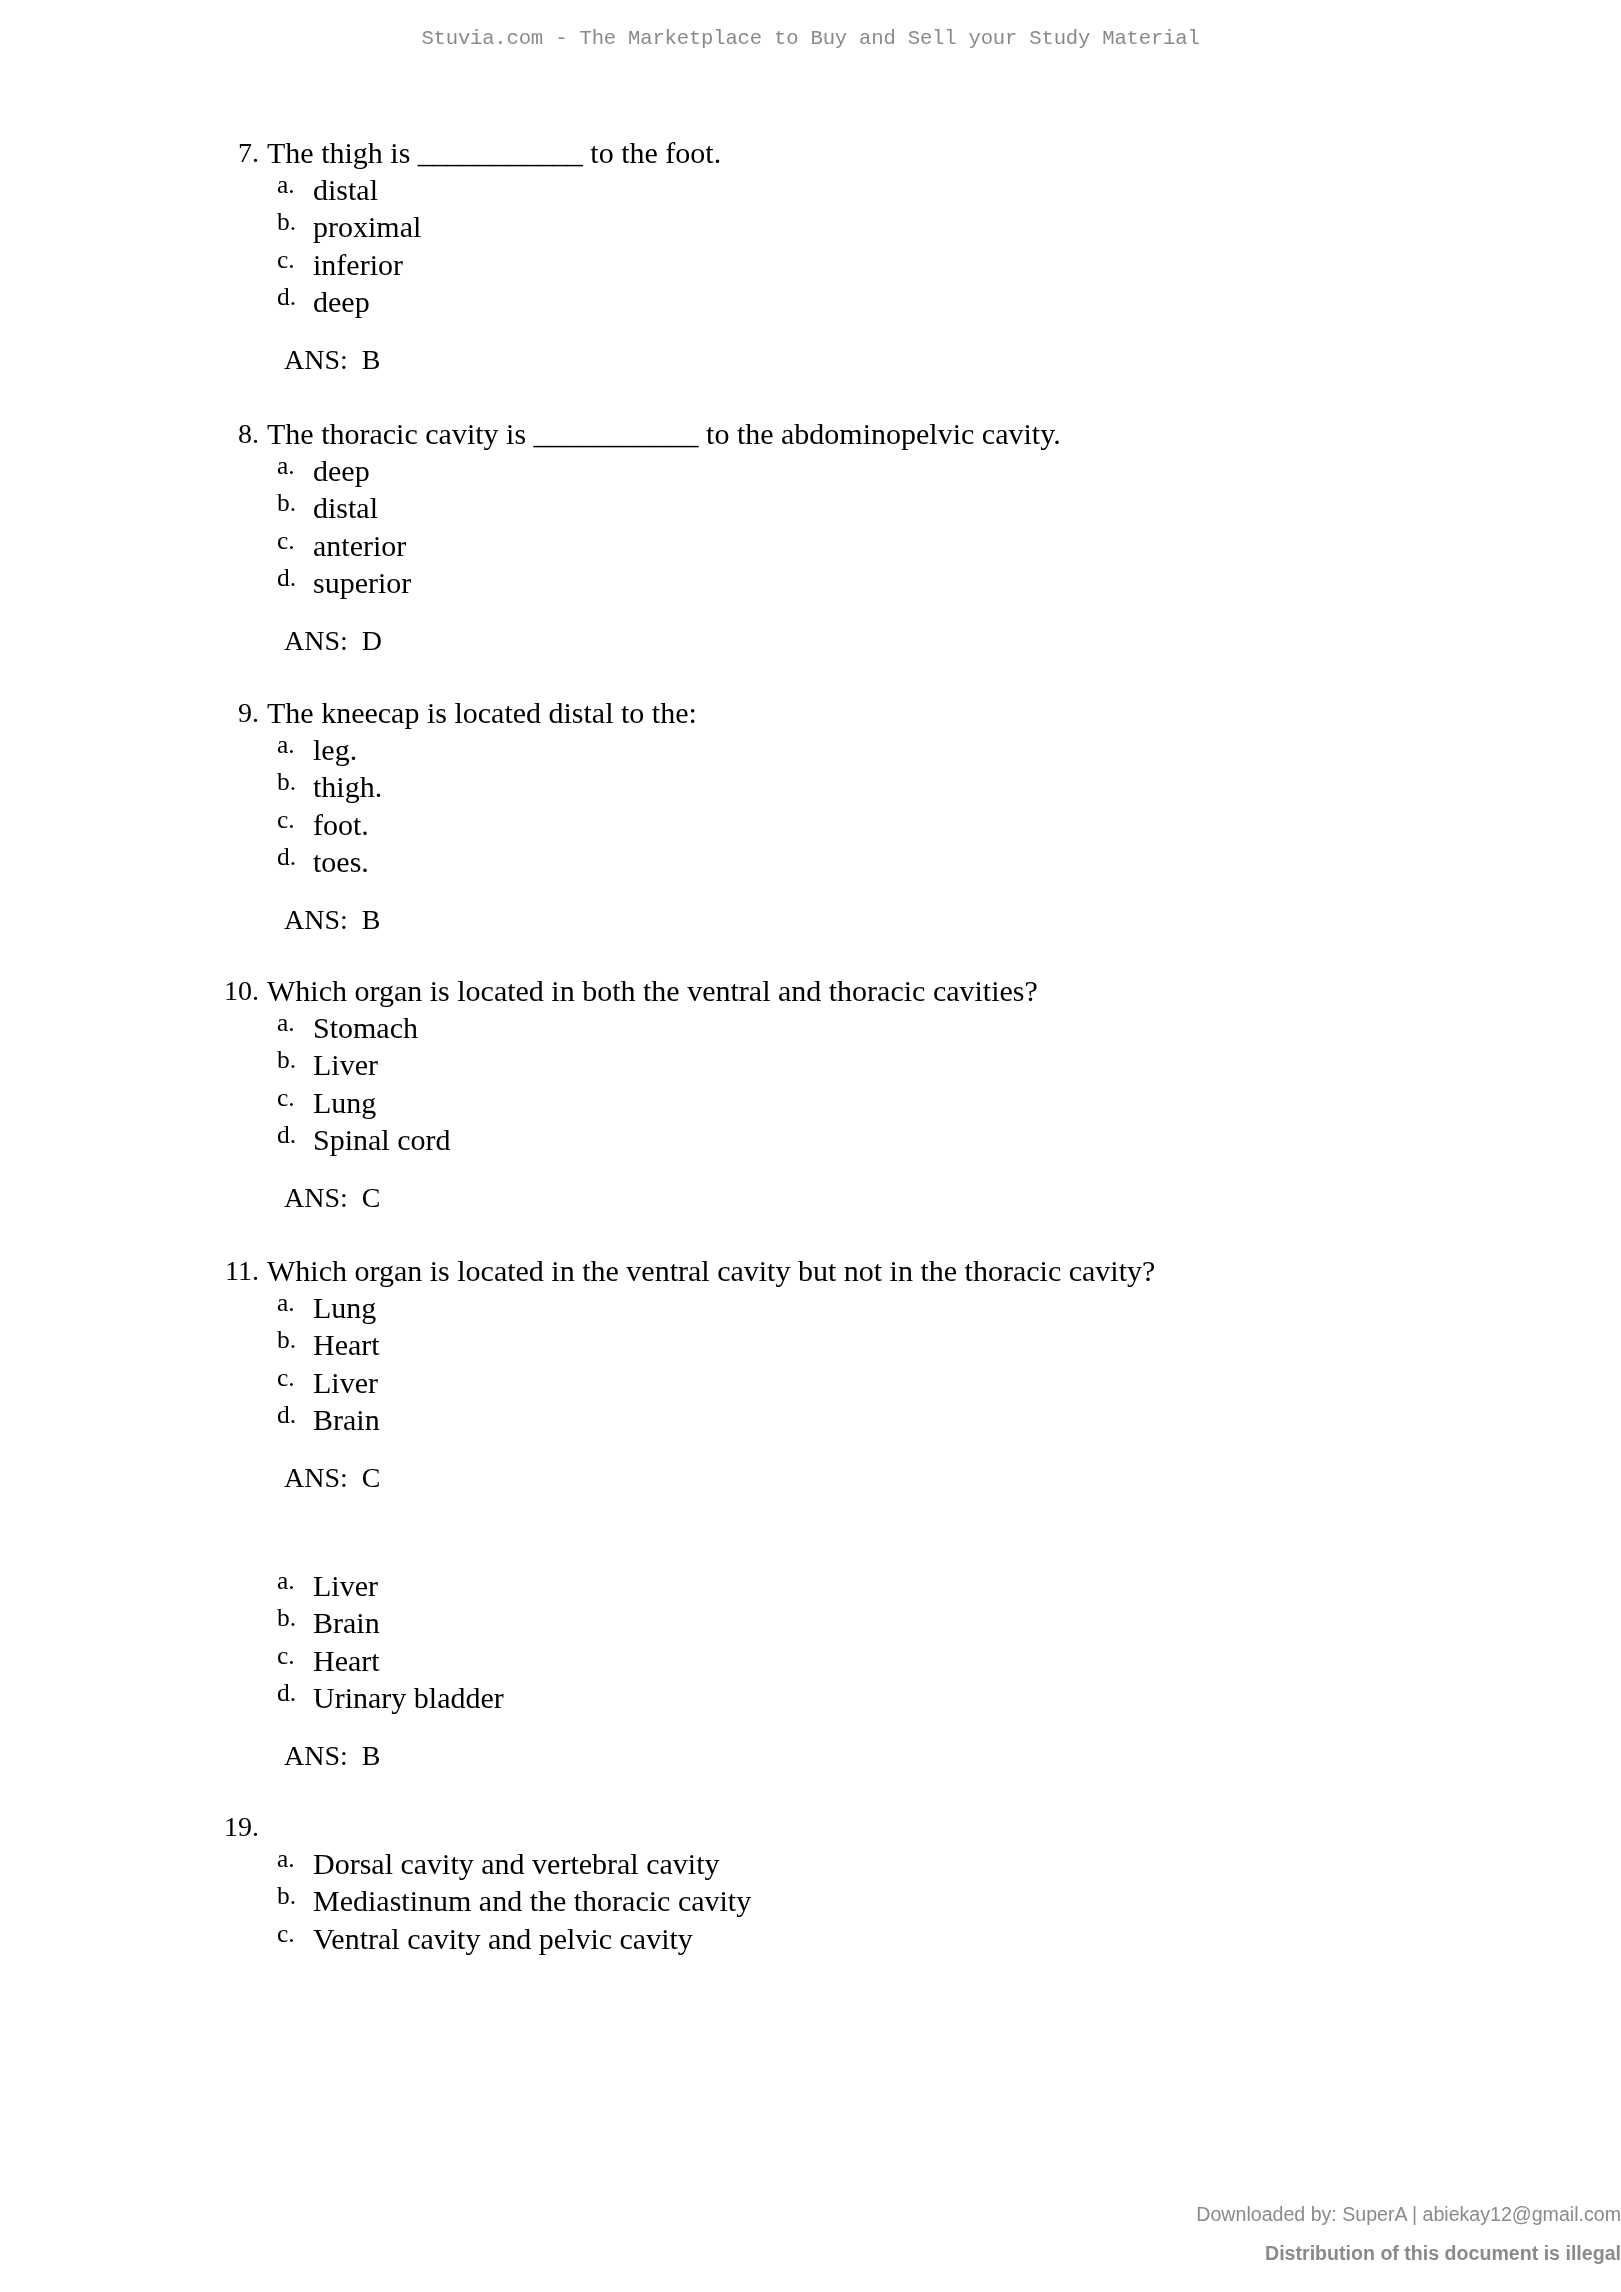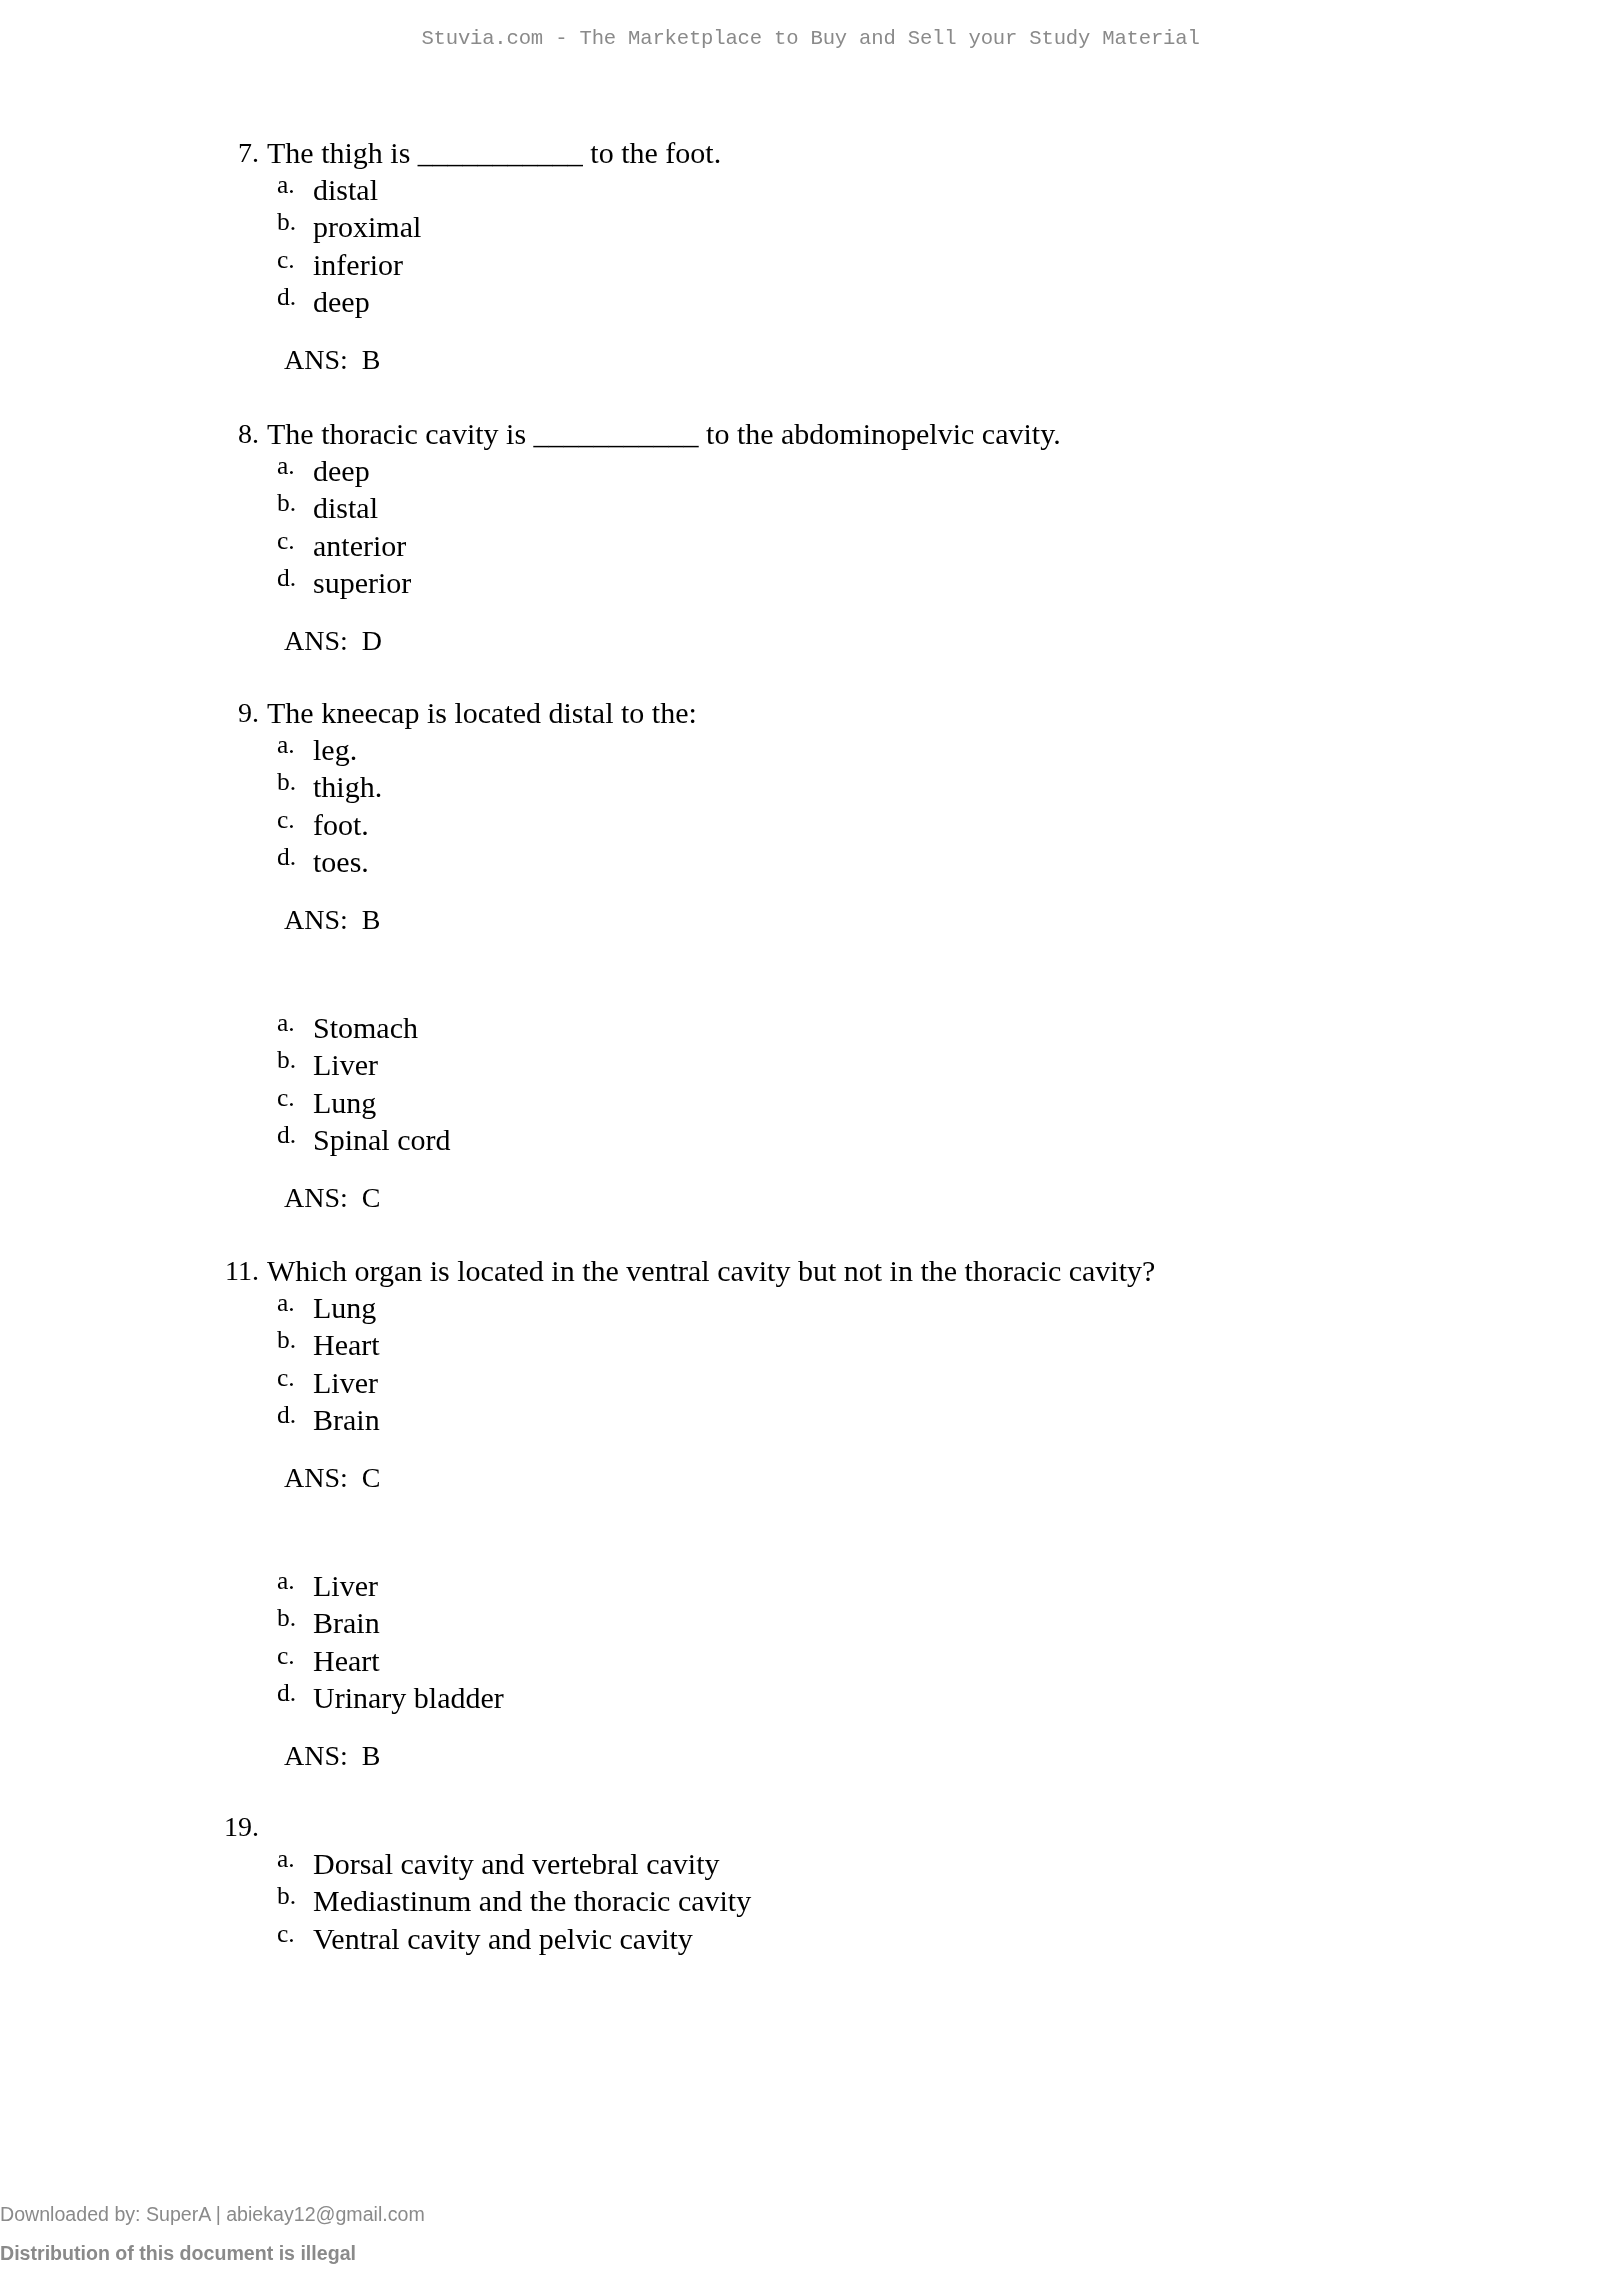--- a/index.html
+++ b/index.html
@@ -87,21 +87,21 @@
       position: absolute;
       left: 284px;
       font-size: 28px;
       line-height: 37px;
       white-space: pre;
     }
     .footer {
       position: absolute;
       left: 0;
       width: 1621px;
-      text-align: left;
+      text-align: right;
       font-family: "Liberation Sans", sans-serif;
       font-size: 19.6px;
       color: #8a8a8a;
       line-height: 25.5px;
     }
     .footer.line1 { top: 2202px; }
     .footer.line2 { top: 2241px; font-weight: bold; }
   </style>
 </head>
 <body>
@@ -176,20 +176,24 @@
       <span class="opt-text">foot.</span>
     </div>
     <div class="option" style="top:149px;">
       <span class="opt-letter">d.</span>
       <span class="opt-text">toes.</span>
     </div>
     <div class="answer" style="top:207px;">ANS:  B</div>
   </div>
 
   <div class="question" style="top:972px;">
+    <div class="q-line">
+      <span class="q-num">10.</span>
+      <span class="q-text">Which organ is located in both the ventral and thoracic cavities?</span>
+    </div>
     <div class="option" style="top:37px;">
       <span class="opt-letter">a.</span>
       <span class="opt-text">Stomach</span>
     </div>
     <div class="option" style="top:74px;">
       <span class="opt-letter">b.</span>
       <span class="opt-text">Liver</span>
     </div>
     <div class="option" style="top:112px;">
       <span class="opt-letter">c.</span>

